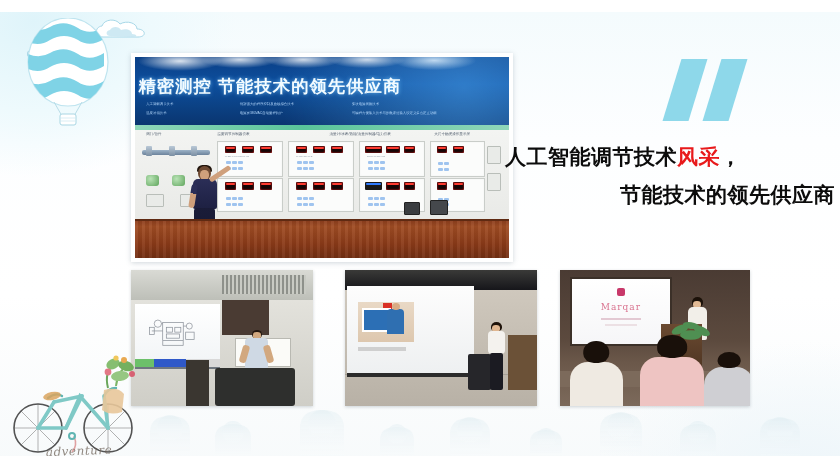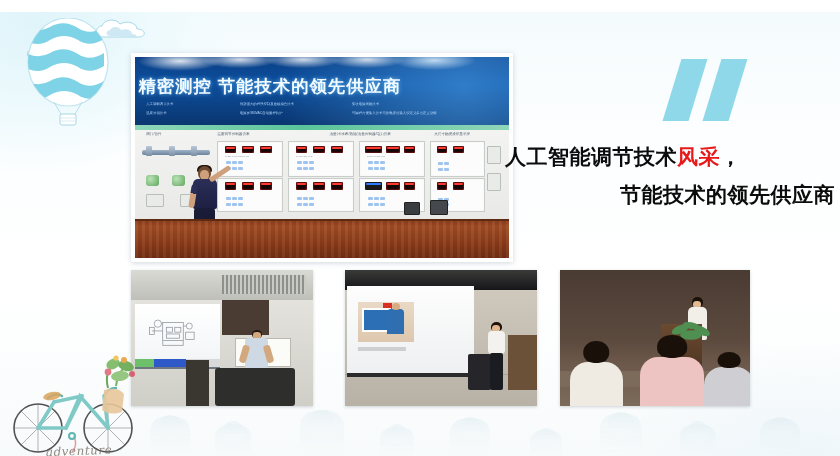--- a/index.html
+++ b/index.html
@@ -581,20 +581,26 @@
     <div class="t2-woman">
       <div class="h"></div>
         <div class="f"></div>
         <div class="b"></div>
         <div class="l"></div>
     </div>
   </div>
 
   <div class="thumb" id="thumb-3">
     <div class="t3-wall"></div>
+    <div class="t3-screen">
+      <div class="logo"></div>
+      <div class="title">Marqar</div>
+      <div class="sub"></div>
+      <div class="sub2"></div>
+    </div>
     <div class="t3-speaker">
       <div class="h"></div>
         <div class="f"></div>
         <div class="b"></div>
     </div>
     <div class="t3-podium"></div>
     <svg class="t3-plant" viewBox="0 0 60 40">
       <g fill="#4f8f52">
         <ellipse cx="14" cy="20" rx="13" ry="6" transform="rotate(-22 14 20)"></ellipse>
         <ellipse cx="30" cy="14" rx="12" ry="5" transform="rotate(8 30 14)"></ellipse>

